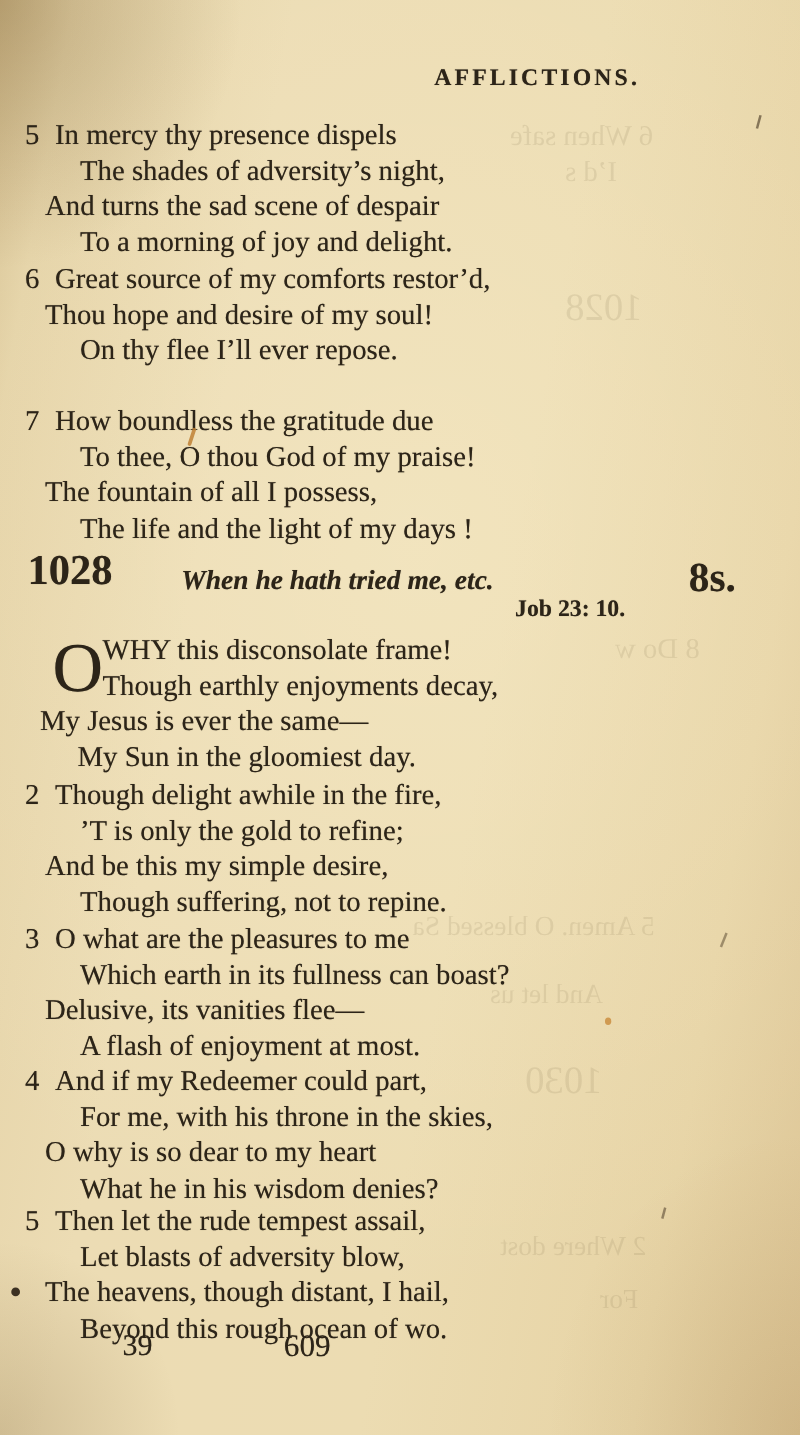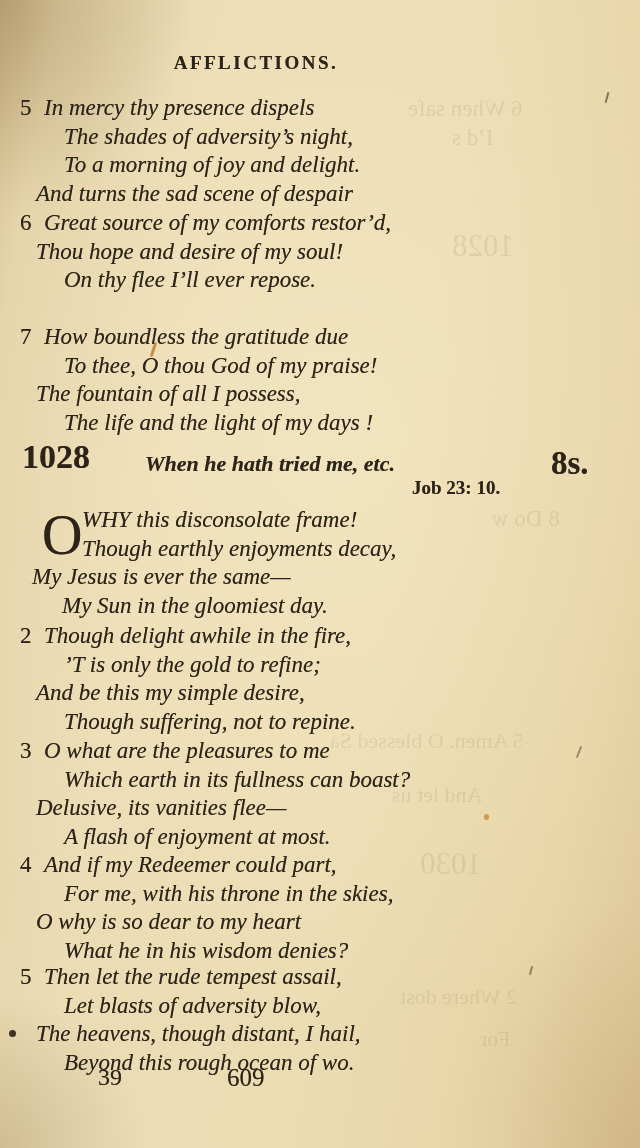--- a/index.html
+++ b/index.html
@@ -23,28 +23,28 @@
     font-size:23px;white-space:nowrap;pointer-events:none;
   }
   .b1{top:96px;left:408px;} .b2{top:125px;left:452px;}
   .b3{top:228px;left:452px;font-size:31px;} .b4{top:506px;left:492px;}
   .b5{top:728px;left:330px;font-size:22px;} .b6{top:782px;left:392px;font-size:22px;}
   .b7{top:846px;left:420px;font-size:31px;} .b8{top:984px;left:400px;font-size:22px;}
   .b9{top:1026px;left:480px;font-size:22px;}
 
   
   .page-header{
-    position:absolute;top:52px;left:0;width:512px;text-align:center;
+    position:absolute;top:52px;left:0;width:512px;text-align:right;
     font-size:19px;font-weight:bold;letter-spacing:2.5px;
   }
 
   
   .verse{position:absolute;left:0;width:620px;font-size:23px;line-height:28.6px;}
   .vnum{position:absolute;left:20px;top:0;}
-  .line{white-space:nowrap;font-style:italic;}
+  .line{white-space:nowrap;}
   .i0{margin-left:44px;} .i1{margin-left:64px;} .i2{margin-left:36px;} .i3{margin-left:64px;}
   .pv1{top:94px;} .pv2{top:209px;} .pv3{top:323px;}
   .hv1{top:506px;} .hv2{top:622px;} .hv3{top:737px;} .hv4{top:851px;} .hv5{top:963px;}
   .m82{margin-left:82px;} .m32{margin-left:32px;} .m62{margin-left:62px;}
   .dropcap{
     position:absolute;left:42px;top:1px;
     font-size:56px;line-height:56px;font-weight:400;
   }
 
   
@@ -81,22 +81,22 @@
   <div class="bleed b7">1030</div>
   <div class="bleed b8">2 Where dost</div>
   <div class="bleed b9">For</div>
 
   <div class="page-header ink">AFFLICTIONS.</div>
 
   <div class="verse pv1 ink">
     <span class="vnum">5</span>
     <div class="line i0">In mercy thy presence dispels</div>
     <div class="line i1">The shades of adversity’s night,</div>
+    <div class="line i2">And turns the sad scene of despair</div>
     <div class="line i3">To a morning of joy and delight.</div>
-    <div class="line i2">And turns the sad scene of despair</div>
   </div>
   <div class="verse pv2 ink">
     <span class="vnum">6</span>
     <div class="line i0">Great source of my comforts restor’d,</div>
     <div class="line i2">Thou hope and desire of my soul!</div>
     <div class="line i3">On thy flee I’ll ever repose.</div>
   </div>
   <div class="verse pv3 ink">
     <span class="vnum">7</span>
     <div class="line i0">How boundless the gratitude due</div>

